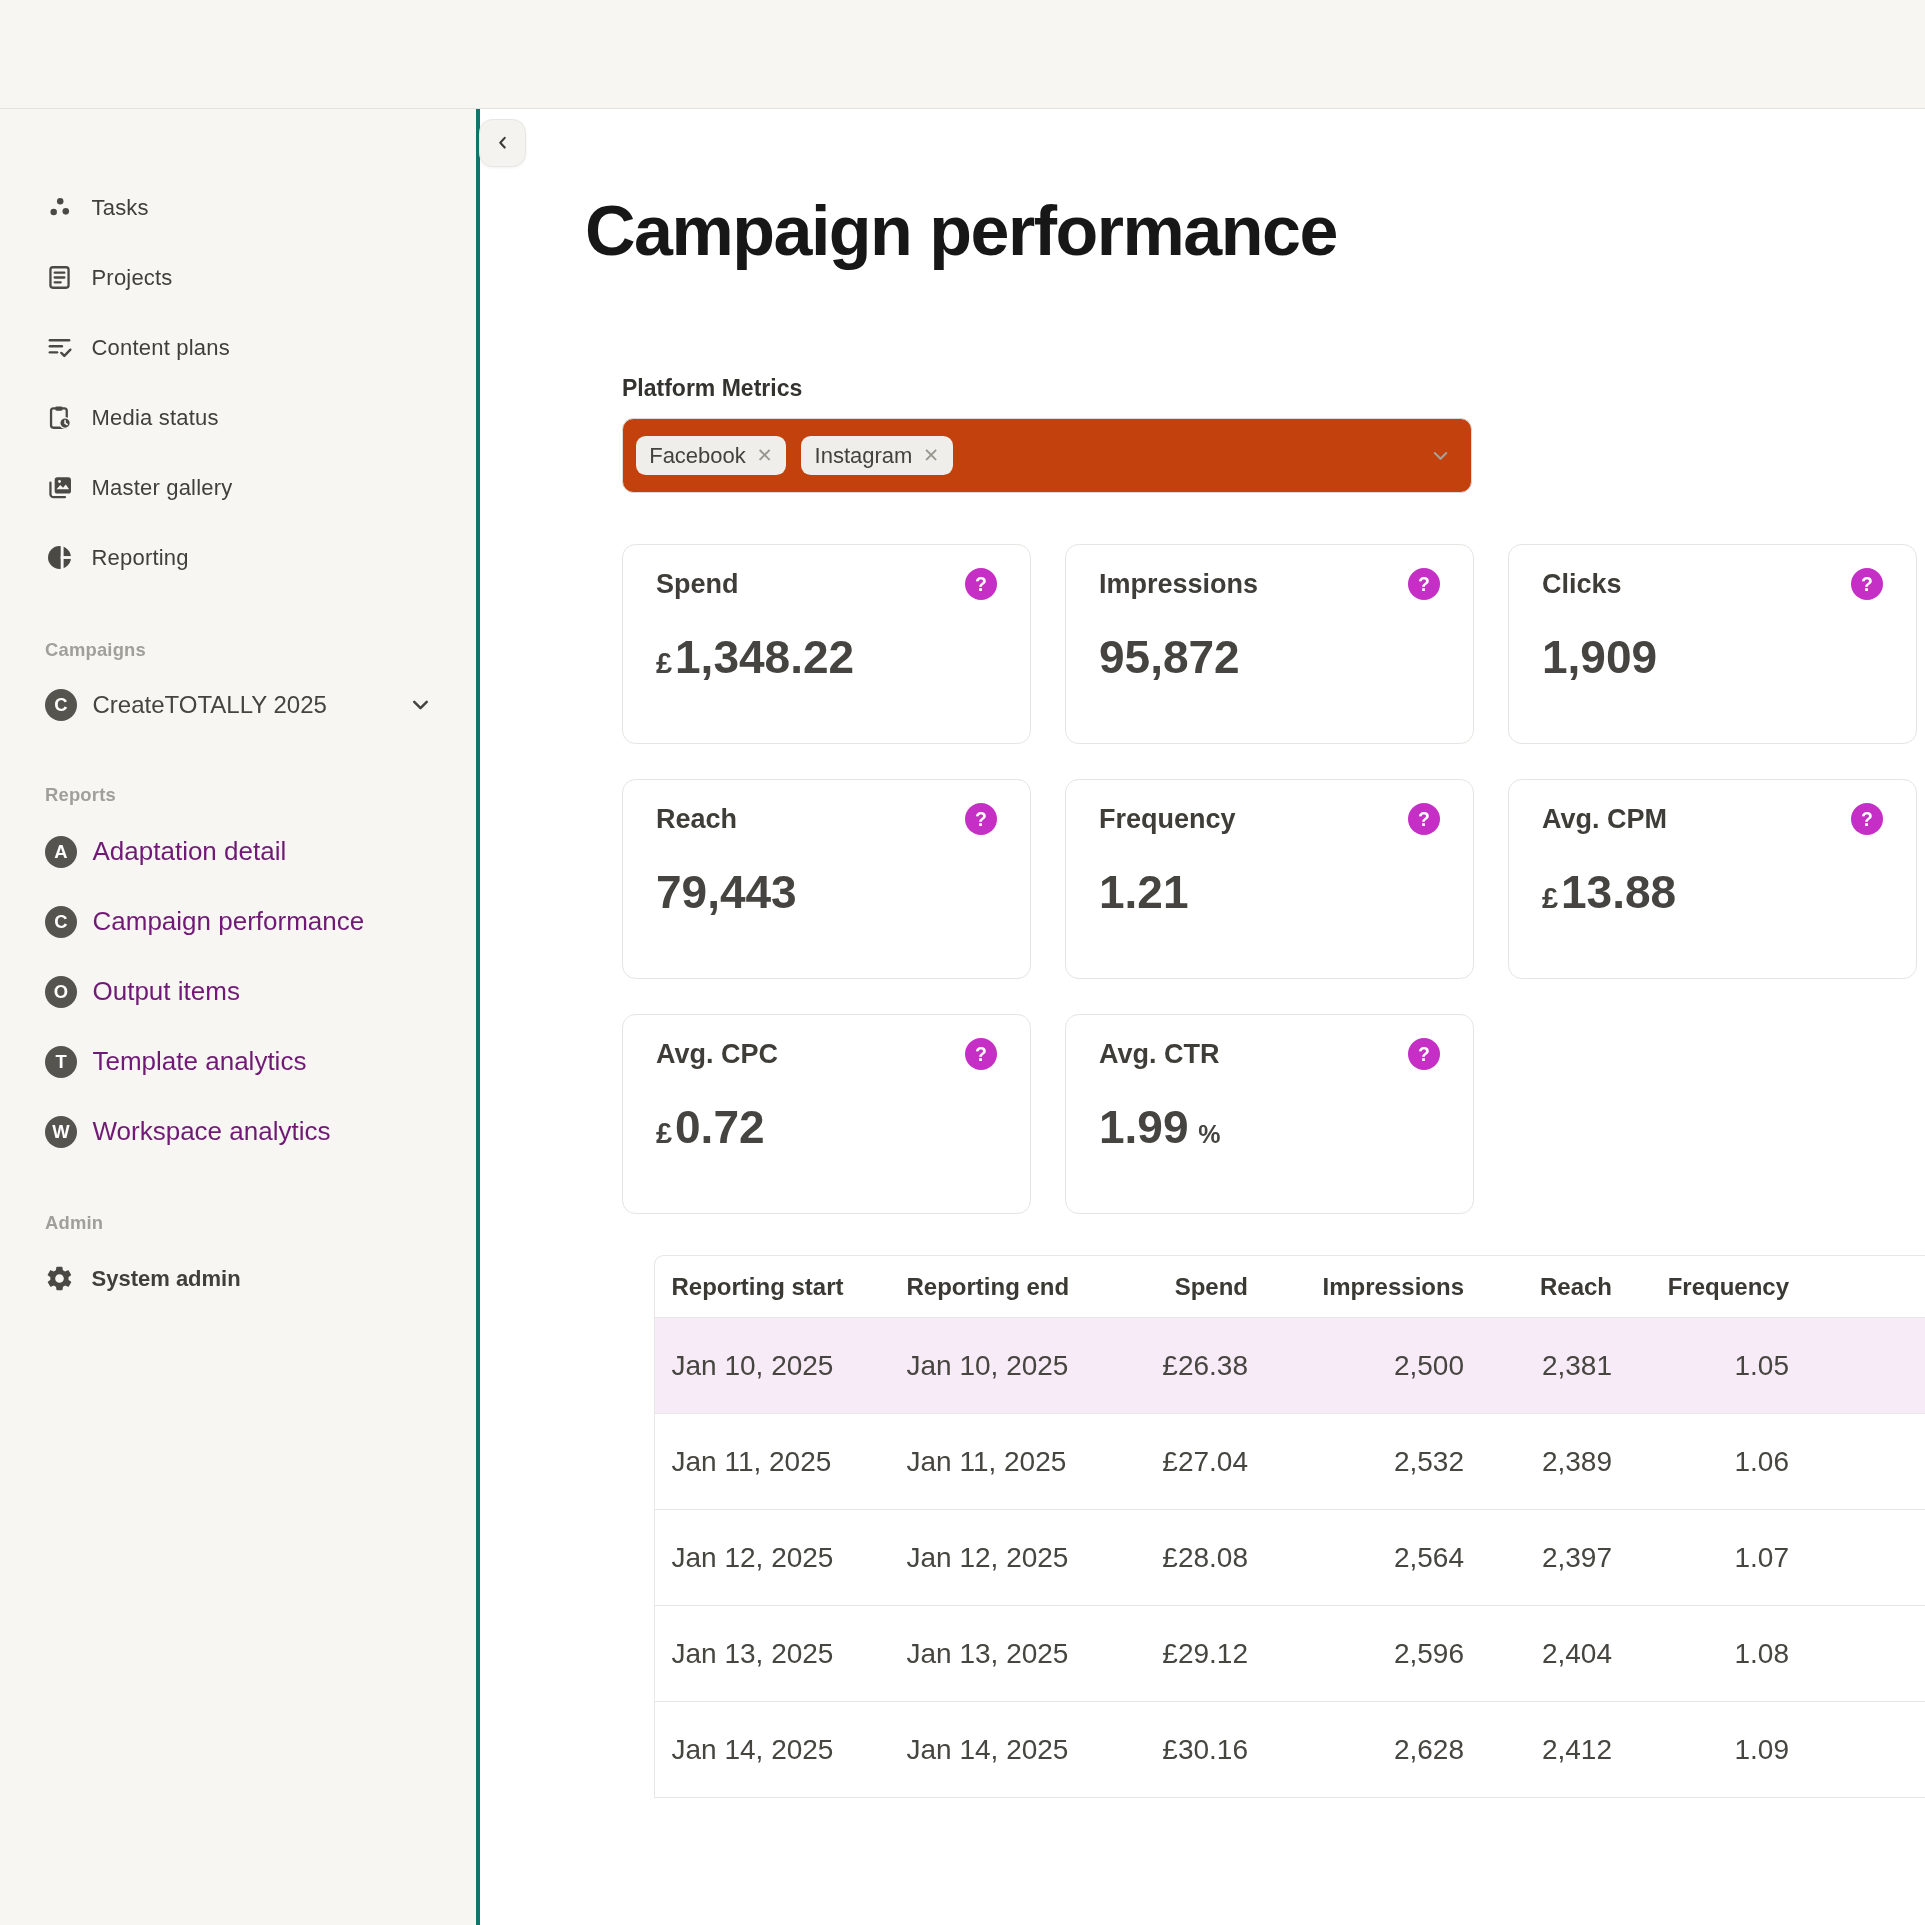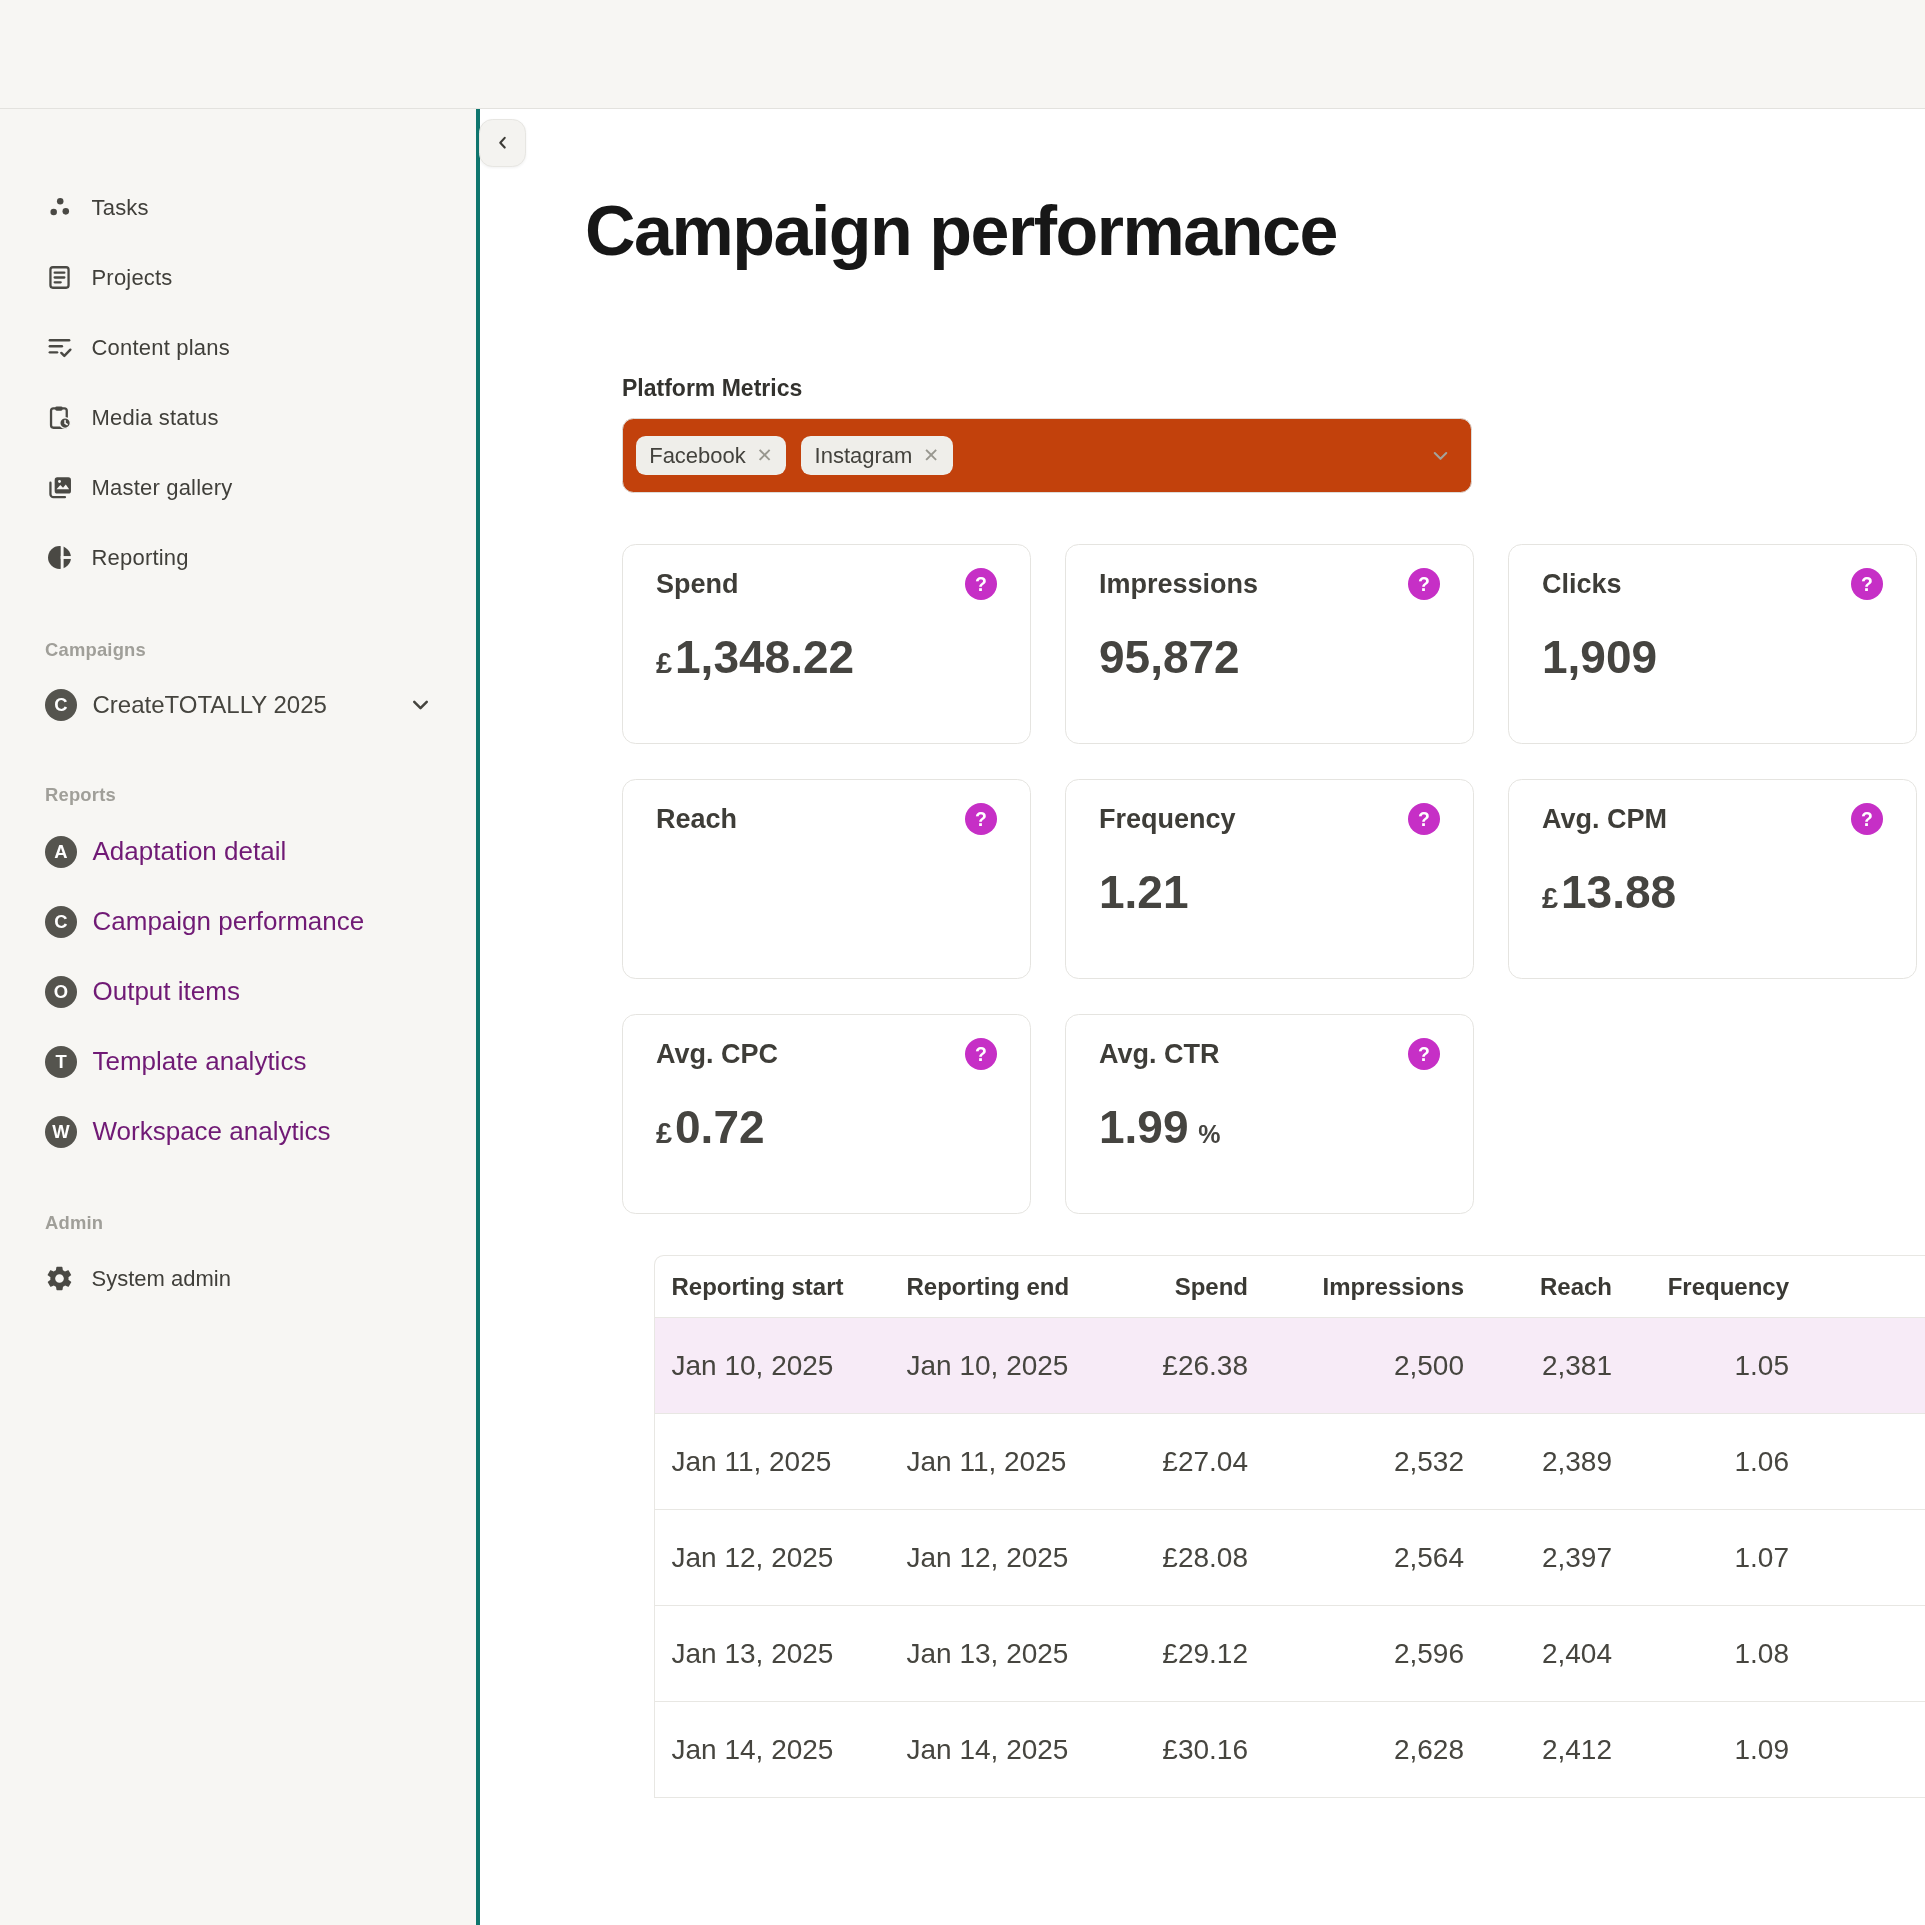--- a/index.html
+++ b/index.html
@@ -31,21 +31,21 @@
     width:32px; height:32px; border-radius:50%; background:#55544e; color:#fff;
     display:flex; align-items:center; justify-content:center;
     font-size:18.4px; font-weight:700; margin-right:15.5px; flex:none;
   }
   .campaign-row { width:388px; height:43px; display:flex; align-items:center; margin-top:22px; cursor:pointer; }
   .campaign-row .cname { font-size:24px; color:#45443e; flex:1; }
   .report-item { height:43px; display:flex; align-items:center; margin-bottom:27px; cursor:pointer; }
   .report-item .rlabel { font-size:26px; color:#701a75; }
   .admin-item { height:43px; display:flex; align-items:center; margin-top:23px; cursor:pointer; }
   .admin-item .nicon { width:29px; height:29px; margin-right:17.5px; }
-  .admin-item .nlabel { font-size:22px; color:#403f3a; }
+  .admin-item .nlabel { font-size:22px; color:#403f3a;font-weight:bold; }
   .mt61 { margin-top:59px; } .mt59 { margin-top:57px; } .mt60 { margin-top:58px; }
   .mb25 { margin-bottom:24px; }
 
   
   .collapse-btn {
     position:absolute; left:479px; top:119px; width:47px; height:48px;
     border-radius:13.6px; background:#f4f3f0; border:1px solid #e7e6e2;
     box-shadow:0 1px 2.9px rgba(0,0,0,.06);
     display:flex; align-items:center; justify-content:center; z-index:2; cursor:pointer;
   }
@@ -301,20 +301,25 @@
         <span>1,909</span>
 
       </div>
     </div>
 
     <div class="card">
       <div class="card-head">
         <span class="card-label">Reach</span>
         <span class="help-badge">?</span>
       </div>
+      <div class="card-value">
+
+        <span>79,443</span>
+
+      </div>
     </div>
 
     <div class="card">
       <div class="card-head">
         <span class="card-label">Frequency</span>
         <span class="help-badge">?</span>
       </div>
       <div class="card-value">
 
         <span>1.21</span>

